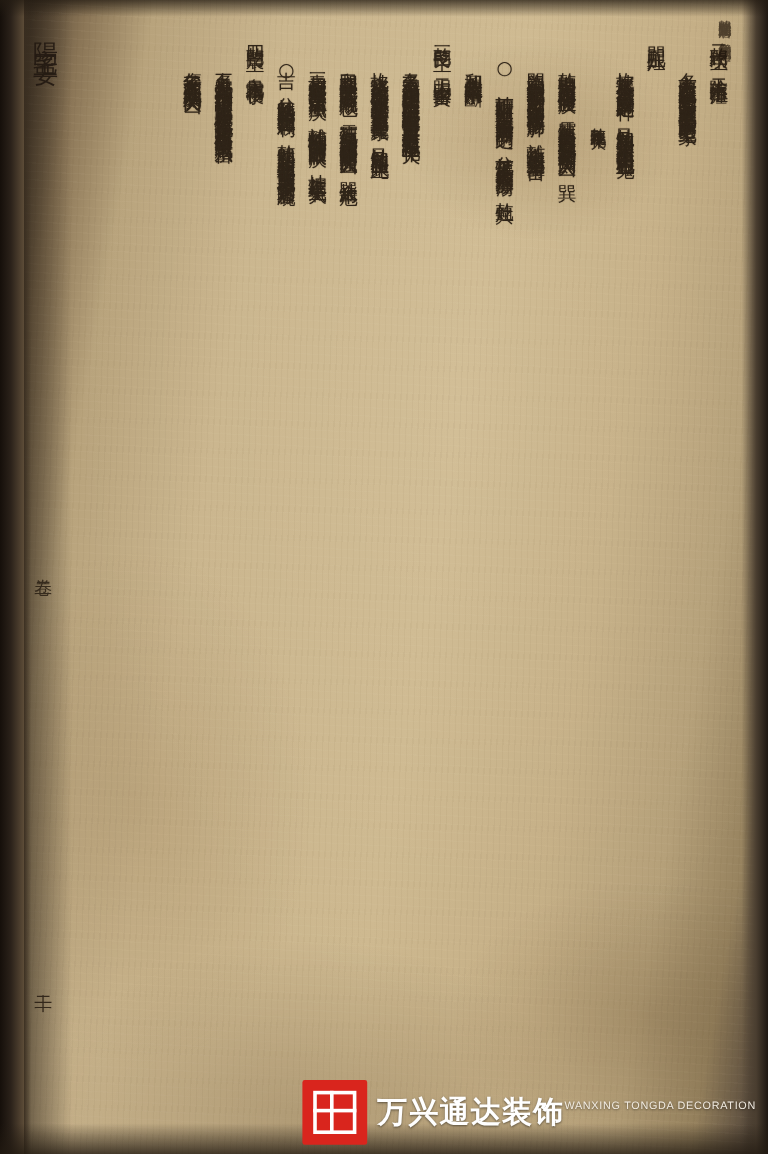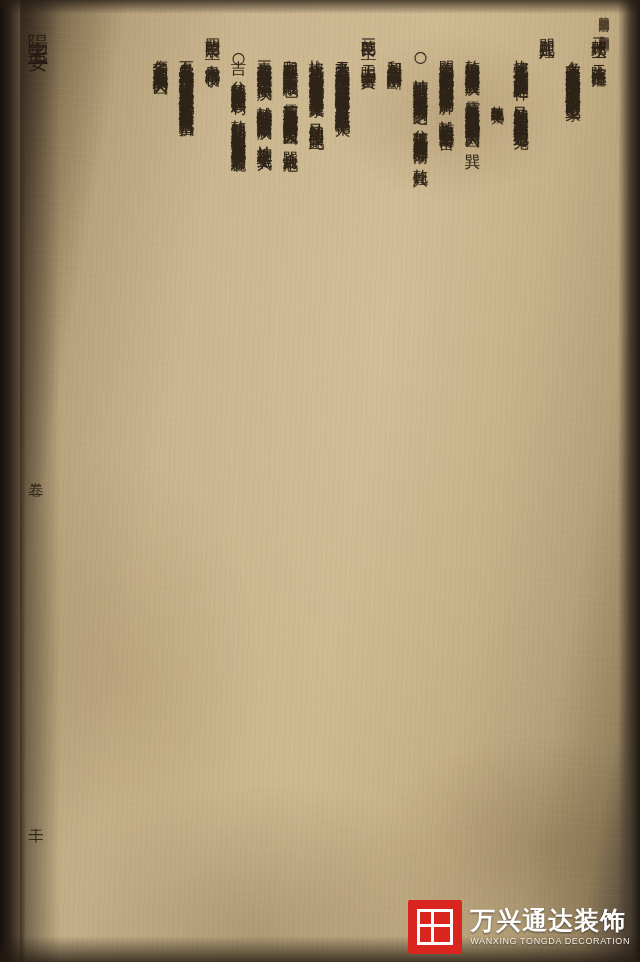--- a/index.html
+++ b/index.html
@@ -194,21 +194,21 @@
   .wm-bar {
     position: absolute;
     left: 9px;
     top: 24px;
     width: 36px;
     height: 3px;
     background: #fff;
   }
   .wm-text {
     display: flex;
-    flex-direction: column;
+    flex-direction: row;
     justify-content: center;
     line-height: 1.05;
   }
   .wm-cn {
     font-family: "DejaVu Sans", sans-serif;
     font-size: 25px;
     font-weight: bold;
     color: #ffffff;
     letter-spacing: 1px;
     text-shadow: 0 1px 2px rgba(0,0,0,0.5);

